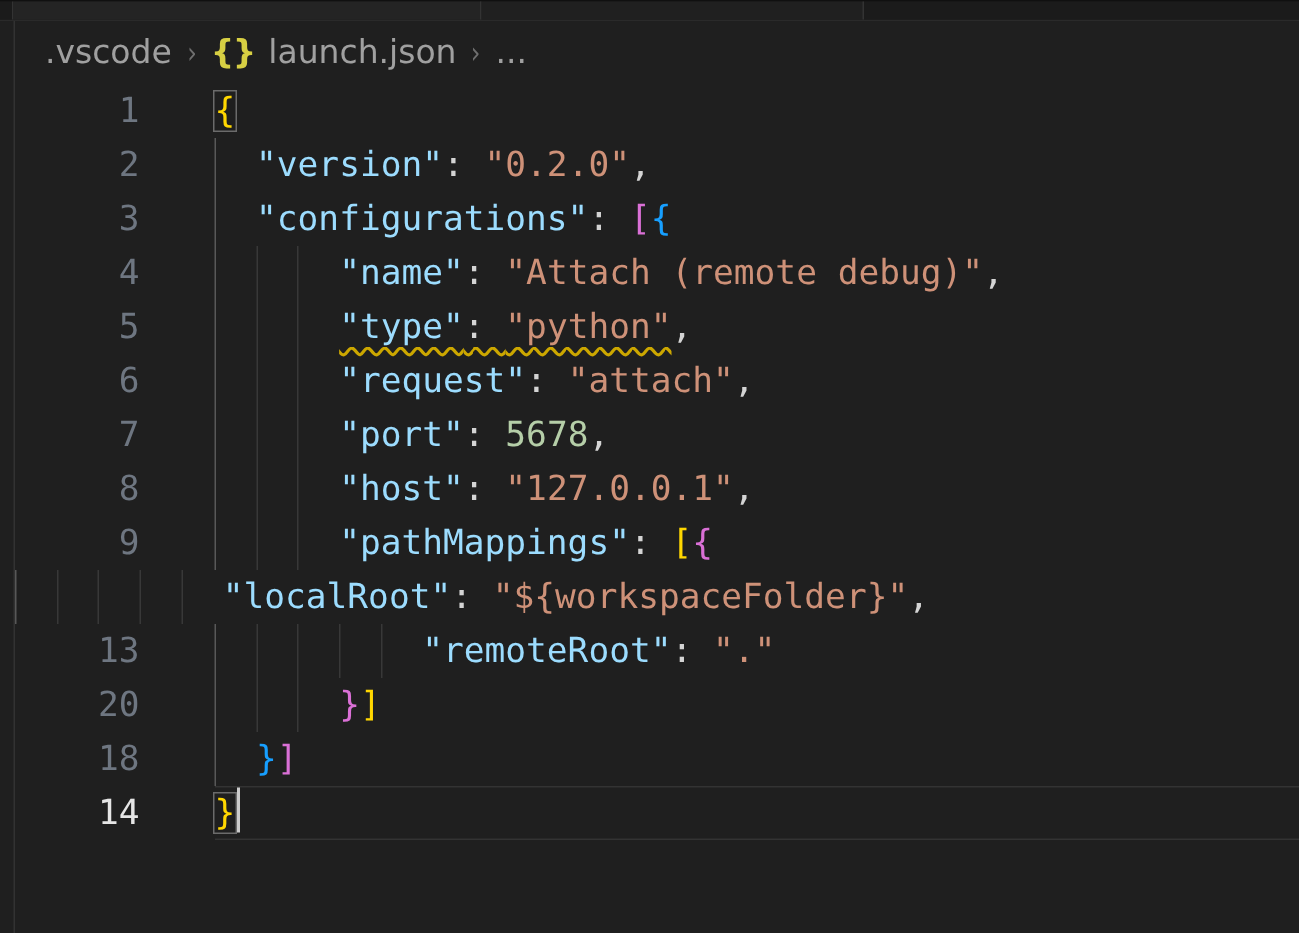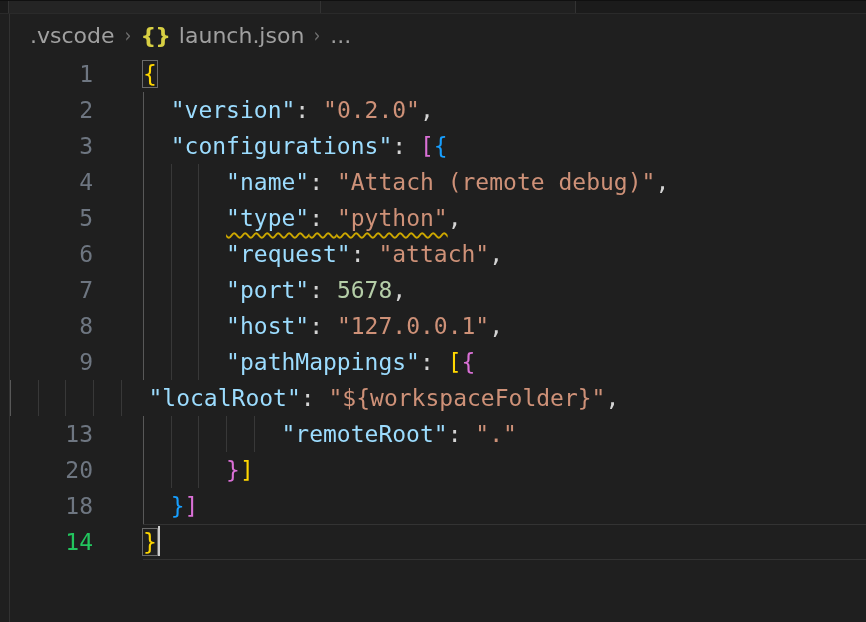--- a/index.html
+++ b/index.html
@@ -142,16 +142,16 @@
     </div>
     <div class="row">
       <div class="gutter" style="color: rgb(110, 118, 129);">20</div>
       <div class="content"><div class="guide active" style="left: 0ch;"></div><div class="guide" style="left: 2ch;"></div><div class="guide" style="left: 4ch;"></div><span class="code"><span class="tok" style="color: rgb(212, 212, 212);">      </span><span class="tok" style="color: rgb(218, 112, 214);">}</span><span class="tok" style="color: rgb(255, 215, 0);">]</span></span></div>
     </div>
     <div class="row">
       <div class="gutter" style="color: rgb(110, 118, 129);">18</div>
       <div class="content"><div class="guide active" style="left: 0ch;"></div><span class="code"><span class="tok" style="color: rgb(212, 212, 212);">  </span><span class="tok" style="color: rgb(23, 159, 255);">}</span><span class="tok" style="color: rgb(218, 112, 214);">]</span></span></div>
     </div>
     <div class="row current">
-      <div class="gutter" style="color: #22c55e;">14</div>
+      <div class="gutter" style="color: #e5e5e5;">14</div>
       <div class="content"><span class="code"><span class="tok match" style="color: rgb(255, 215, 0);">}</span></span><span class="caret"></span></div>
     </div>
   </div>
 
 </body></html>

